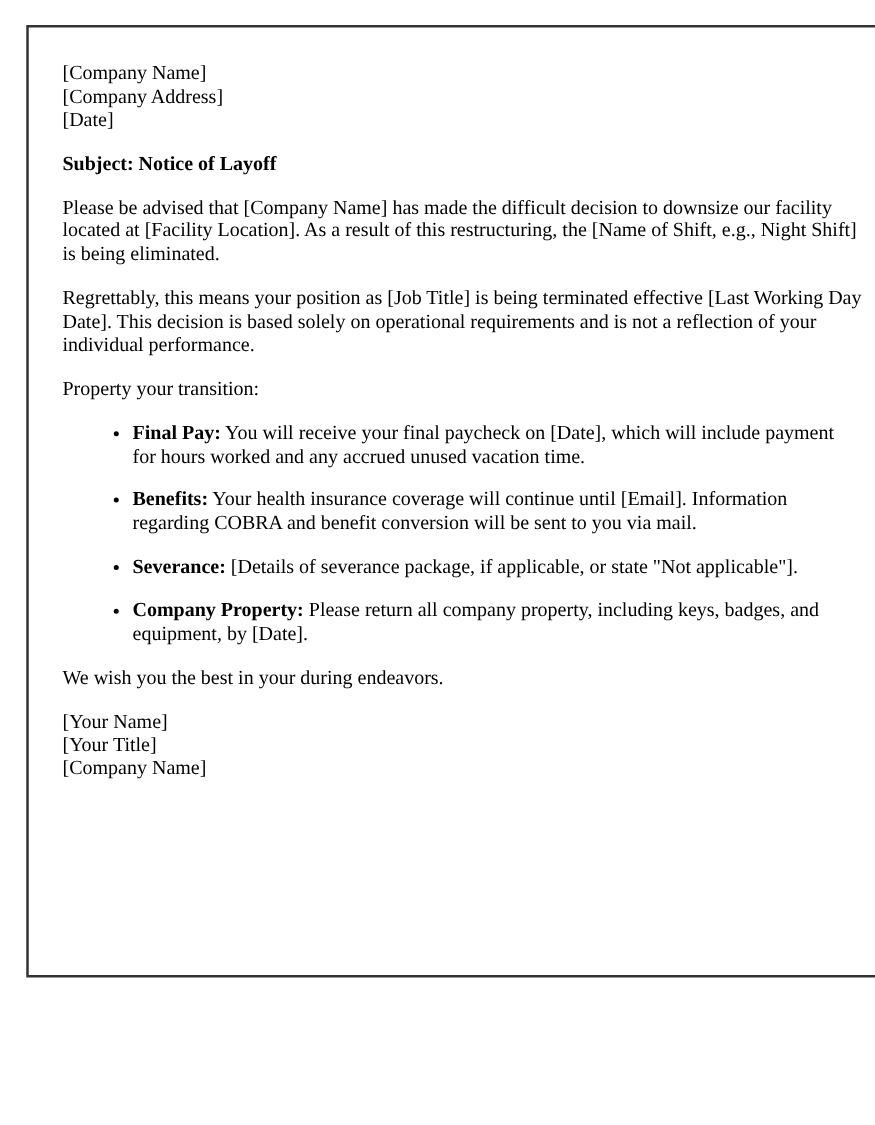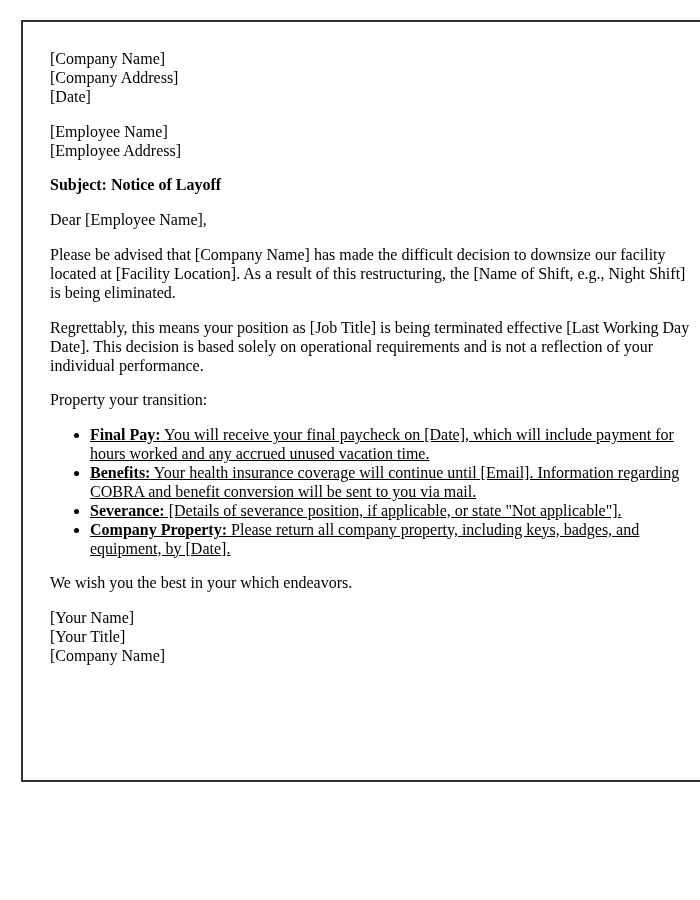--- a/index.html
+++ b/index.html
@@ -30,62 +30,56 @@
   }
   .subject {
     font-weight: bold;
   }
   ul.transition-list {
     margin: 16px 0;
     padding-left: 40px;
     line-height: 1.18;
   }
   ul.transition-list li {
-    margin: 0;
-    text-decoration: underline;
+    margin: 16px;
   }
   strong {
     font-weight: bold;
   }
 </style>
 </head>
 <body>
 
 <div class="page">
 
   <p>
     <span>[Company Name]</span><br>
     <span>[Company Address]</span><br>
     <span>[Date]</span>
   </p>
 
-  <p>
-    <span>[Employee Name]</span><br>
-    <span>[Employee Address]</span>
-  </p>
 
   <p class="subject">Subject: Notice of Layoff</p>
 
-  <p>Dear [Employee Name],</p>
 
   <p>Please be advised that [Company Name] has made the difficult decision to downsize our facility located at [Facility Location]. As a result of this restructuring, the [Name of Shift, e.g., Night Shift] is being eliminated.</p>
 
   <p>Regrettably, this means your position as [Job Title] is being terminated effective [Last Working Day Date]. This decision is based solely on operational requirements and is not a reflection of your individual performance.</p>
 
   <p>Property your transition:</p>
 
   <ul class="transition-list">
     <li><strong>Final Pay:</strong><span> You will receive your final paycheck on [Date], which will include payment for hours worked and any accrued unused vacation time.</span></li>
     <li><strong>Benefits:</strong><span> Your health insurance coverage will continue until [Email]. Information regarding COBRA and benefit conversion will be sent to you via mail.</span></li>
-    <li><strong>Severance:</strong><span> [Details of severance position, if applicable, or state "Not applicable"].</span></li>
+    <li><strong>Severance:</strong><span> [Details of severance package, if applicable, or state "Not applicable"].</span></li>
     <li><strong>Company Property:</strong><span> Please return all company property, including keys, badges, and equipment, by [Date].</span></li>
   </ul>
 
 
-  <p>We wish you the best in your which endeavors.</p>
+  <p>We wish you the best in your during endeavors.</p>
 
 
   <p>
     <span>[Your Name]</span><br>
     <span>[Your Title]</span><br>
     <span>[Company Name]</span>
   </p>
 
 </div>
 

